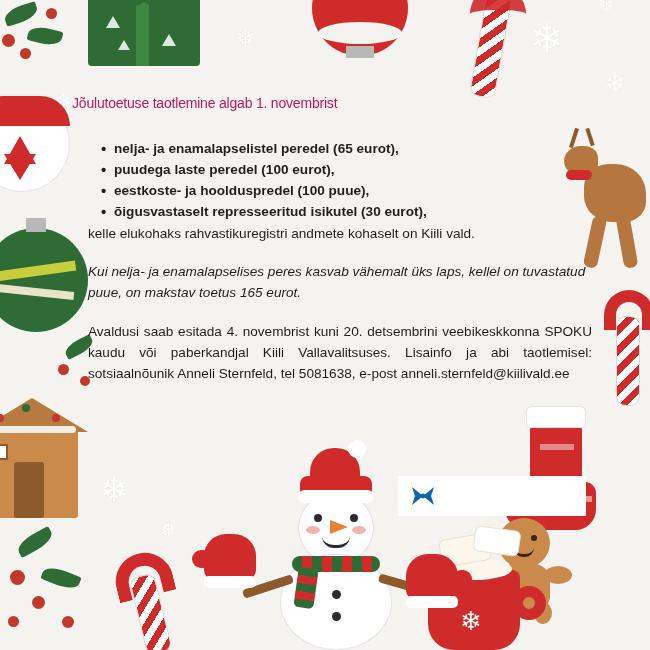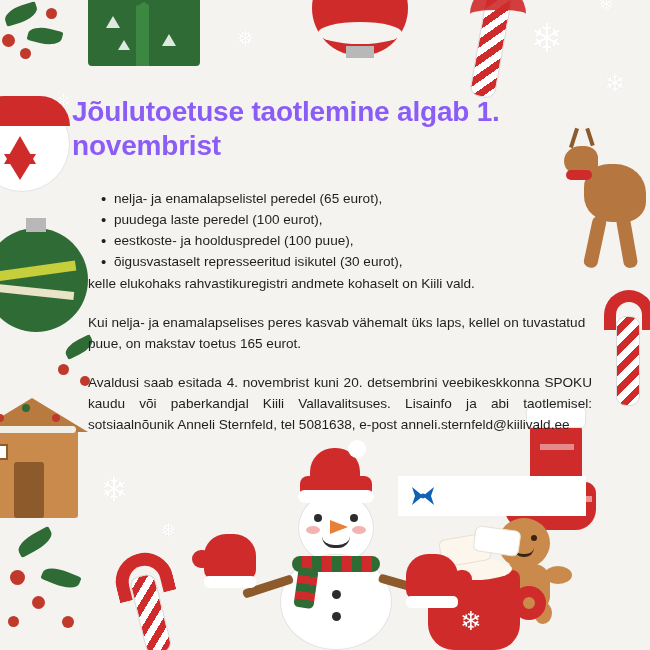--- a/index.html
+++ b/index.html
@@ -37,55 +37,56 @@
 
   
   .content {
     position: absolute;
     left: 72px;
     top: 95px;
     width: 520px;
   }
   h1.title {
     margin: 0 0 26px 0;
-    font-size: 28px;
-    font-weight: bold;
-    color: #8b5cf6;
+    font-size: 14px;
+    font-weight: normal;
+    color: #be185d;
     letter-spacing: -0.2px;
     line-height: 1.2;
   }
   .para {
     font-size: 13.6px;
     color: #1f1f1f;
     line-height: 1.55;
     margin: 0 0 17px 0;
   }
   .para.justify { text-align: justify; }
   .lead { margin-bottom: 2px; padding-left: 16px; }
   ul.bullets {
     margin: 0 0 1px 0;
     padding-left: 42px;
     list-style: none;
+    font-weight: bold;
   }
   ul.bullets li {
     font-size: 13.6px;
     color: #1f1f1f;
     line-height: 1.55;
     position: relative;
   }
   ul.bullets li::before {
     content: "\2022";
     position: absolute;
     left: -13px;
     top: -1px;
     font-size: 15px;
     color: #1f1f1f;
   }
   .closing { padding-left: 16px; }
-  .block2 { padding-left: 16px; margin-top: 8px; }
+  .block2 { padding-left: 16px; margin-top: 8px; font-style: italic; }
   .block3 { padding-left: 16px; margin-top: 18px; }
 
   
   .logo-box {
     position: absolute;
     left: 398px;
     top: 476px;
     width: 188px;
     height: 40px;
     background: #ffffff;

